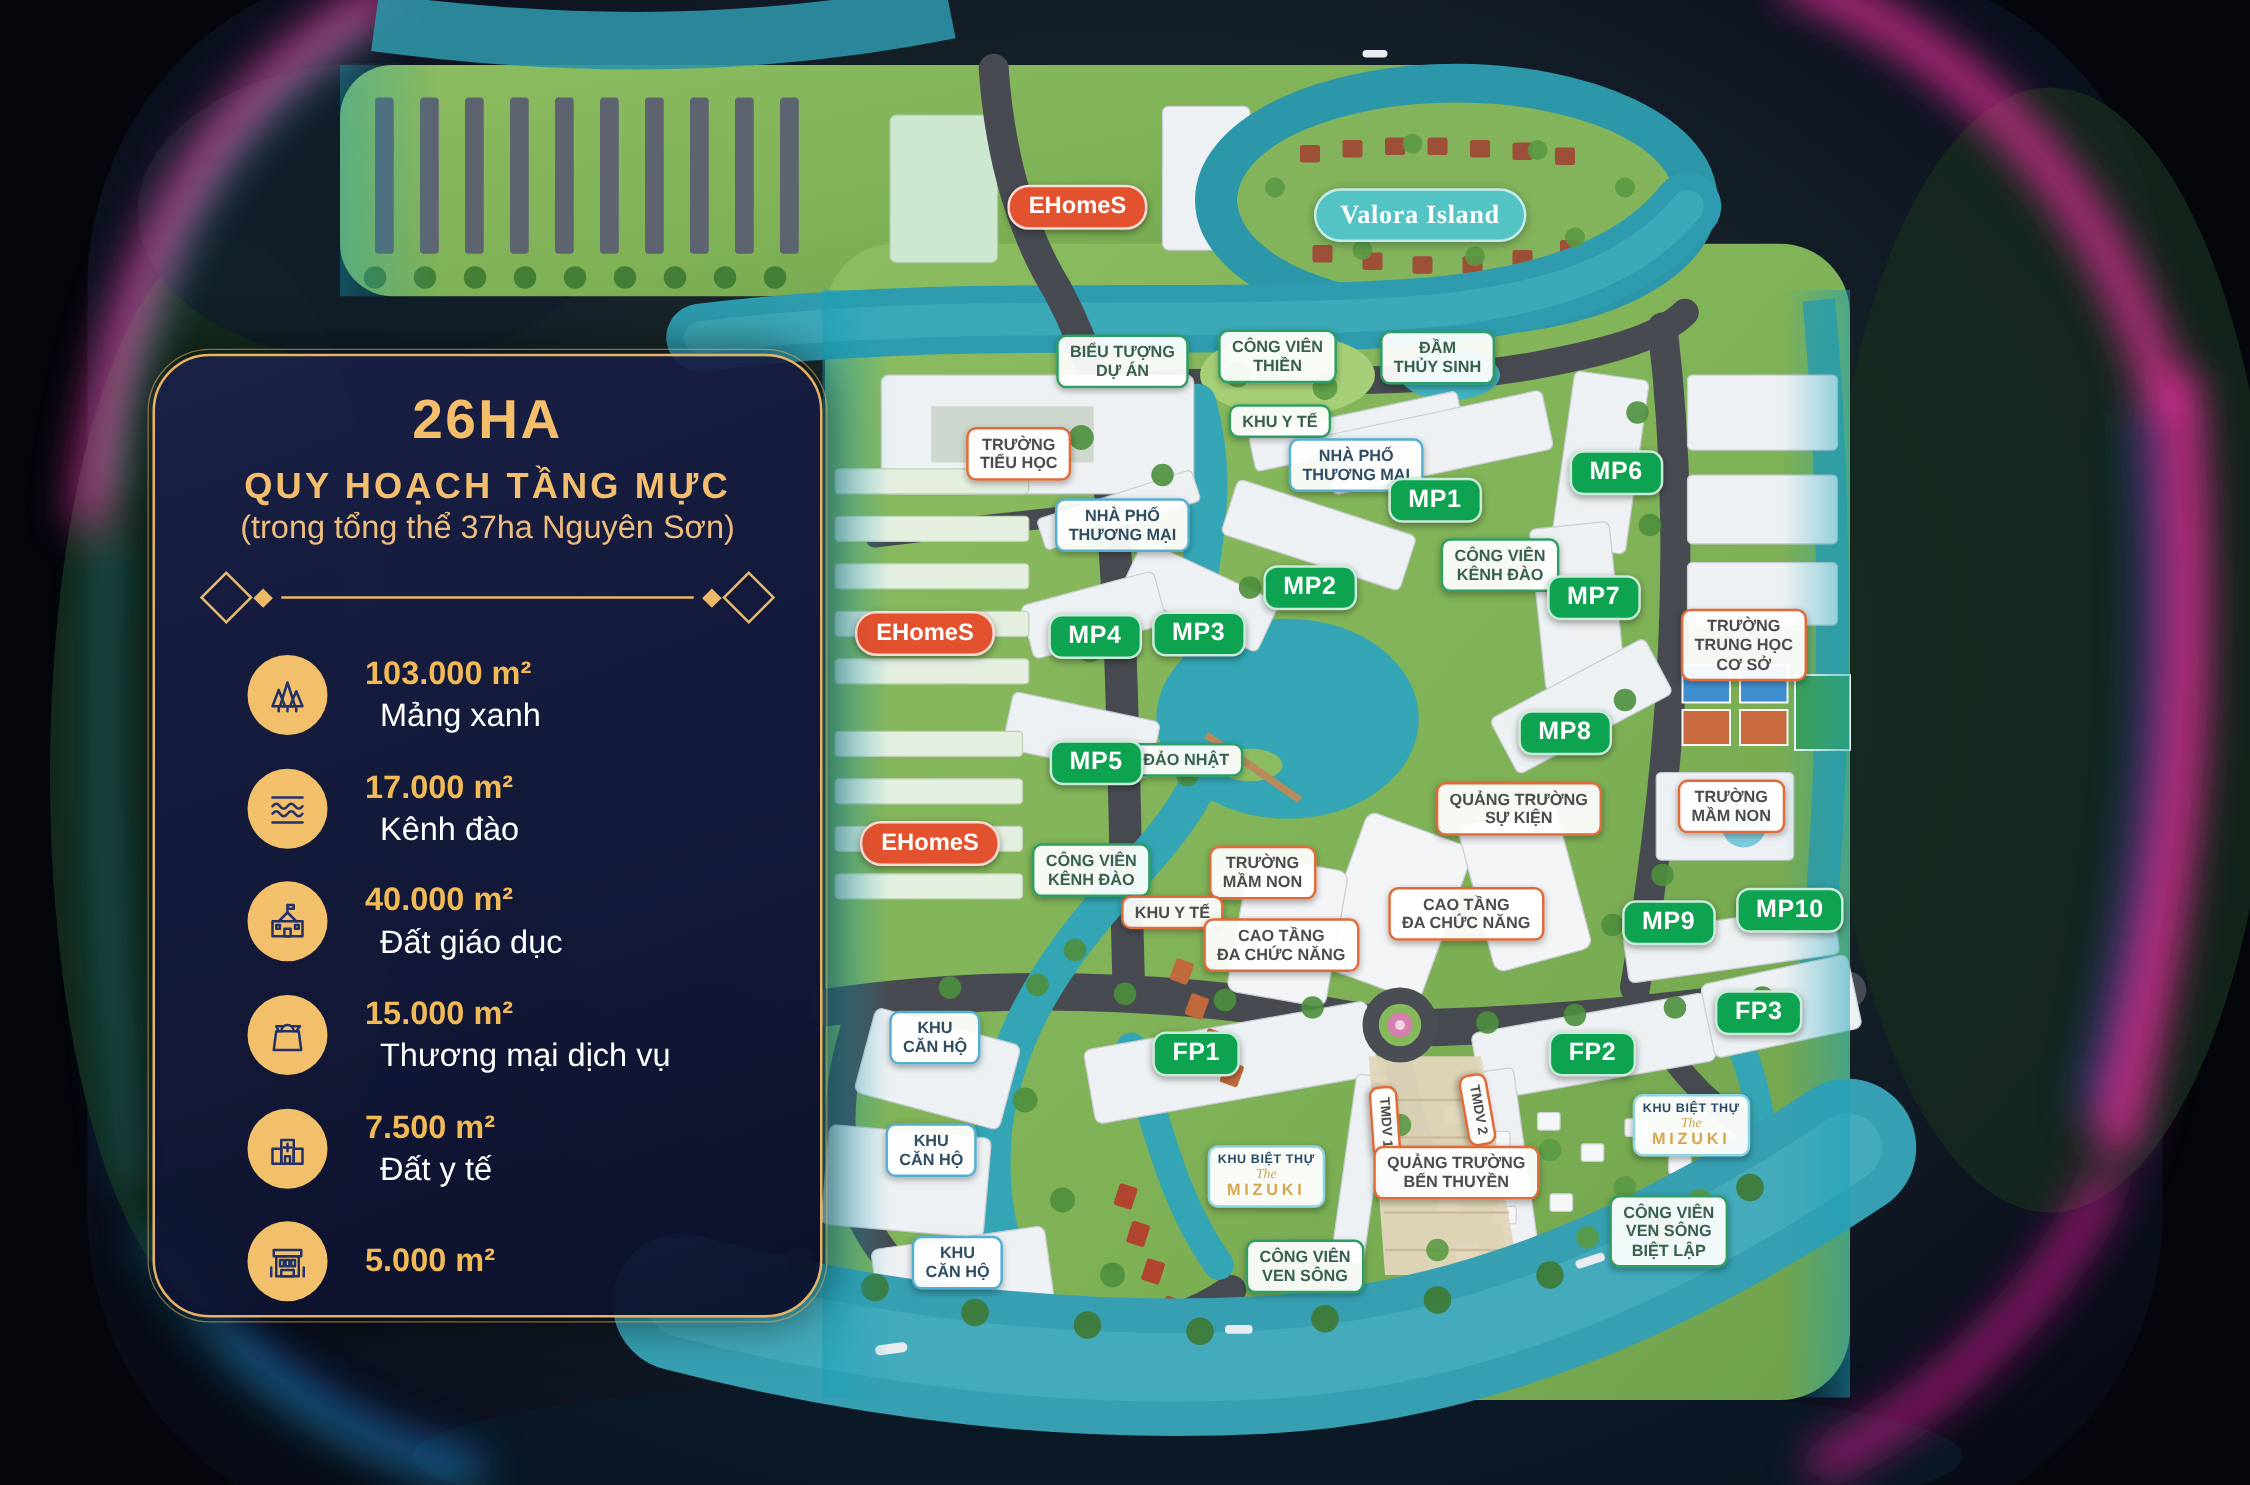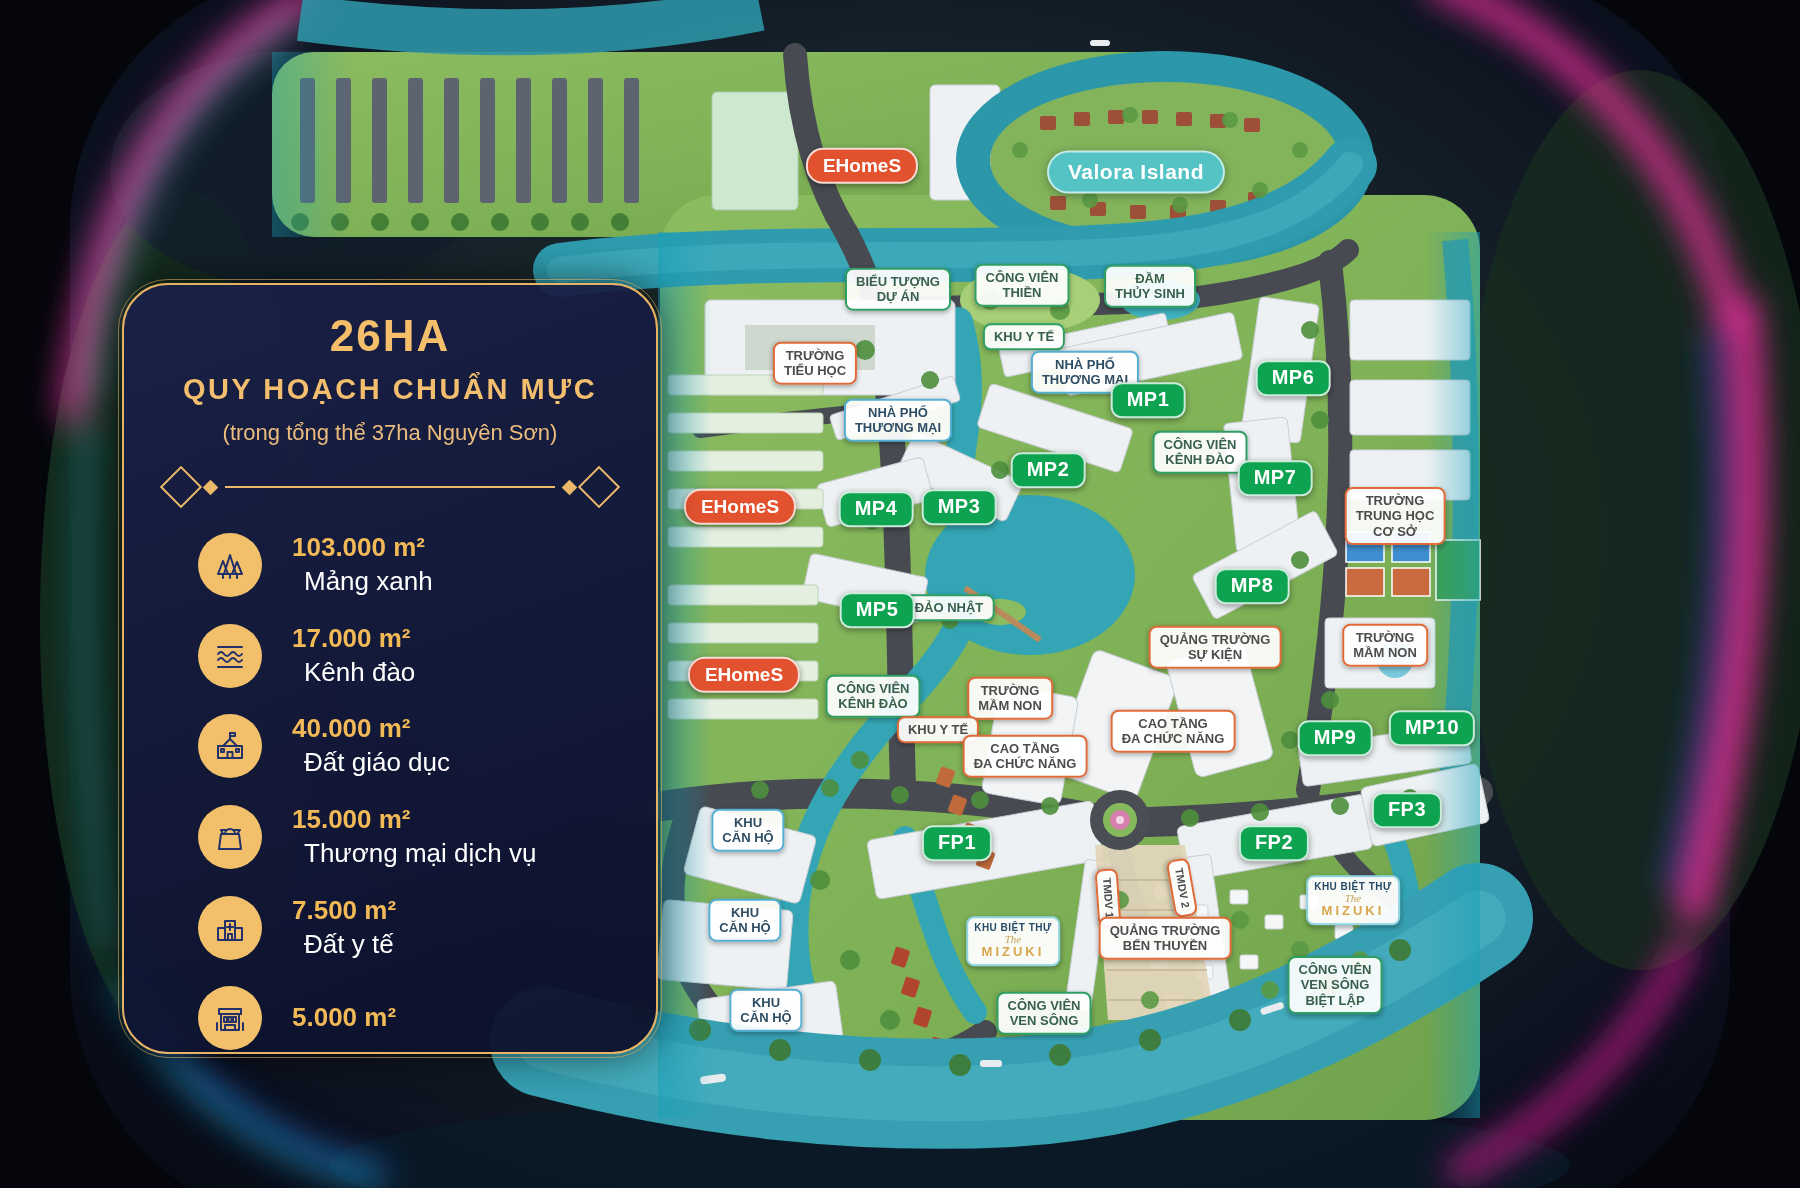--- a/index.html
+++ b/index.html
@@ -11,21 +11,21 @@
   .labels{position:absolute;inset:0;}
   .mlabel{position:absolute;transform:translate(-50%,-50%);font-weight:bold;text-align:center;
           white-space:pre-line;line-height:1.18;}
   .s-green-pill{background:#0da351;color:#fff;border:2px solid rgba(255,255,255,.78);
       border-radius:11px;padding:4px 14px;font-size:20px;letter-spacing:.5px;
       box-shadow:0 2px 6px rgba(0,0,0,.4);}
   .s-red-pill{background:#e2522f;color:#fff;border:2px solid rgba(255,255,255,.8);
       border-radius:17px;padding:5px 15px;font-size:19px;box-shadow:0 2px 6px rgba(0,0,0,.4);}
   .s-teal-pill{background:rgba(80,196,205,.92);color:#fff;border:2px solid rgba(255,255,255,.65);
       border-radius:22px;padding:7px 19px;font-size:21px;letter-spacing:.5px;
-      box-shadow:0 2px 8px rgba(0,30,40,.35);}
+      box-shadow:0 2px 8px rgba(0,30,40,.35);font-family:Liberation Serif, serif;}
   .s-green-outline,.s-orange-outline,.s-blue-outline,.s-vertical-orange{
       background:rgba(255,255,255,.93);font-size:13px;border-radius:8px;padding:4px 9px;
       box-shadow:0 2px 5px rgba(0,0,0,.3);}
   .s-green-outline{border:2px solid #2f9e63;color:#38604d;}
   .s-orange-outline{border:2px solid #e06a38;color:#4c4c4c;}
   .s-blue-outline{border:2px solid #54aed2;color:#2f4d63;}
   .s-vertical-orange{border:2px solid #e06a38;color:#4c4c4c;font-size:11px;padding:3px 7px;}
   .s-mizuki{background:rgba(255,255,255,.95);border:2px solid #8fd4e2;border-radius:8px;
       padding:4px 6px;box-shadow:0 2px 5px rgba(0,0,0,.3);}
   .mz-top{color:#274a66;font-size:10px;font-weight:bold;letter-spacing:.5px;}
@@ -35,21 +35,21 @@
 
   
   .panel{position:absolute;left:122px;top:283px;width:536px;height:771px;box-sizing:border-box;
       background:linear-gradient(160deg,rgba(26,32,72,.93),rgba(12,17,44,.96));
       border:2px solid #e7b263;border-radius:46px;outline:1px solid rgba(231,178,99,.55);
       outline-offset:3px;padding:26px 38px 0 38px;color:#fff;
       box-shadow:0 0 40px rgba(0,0,0,.6);}
   .panel-title{color:#f5be6b;font-size:44px;font-weight:bold;text-align:center;letter-spacing:2px;}
   .panel-subtitle{color:#f3be6e;font-size:29px;font-weight:bold;text-align:center;
       letter-spacing:2.5px;margin-top:12px;}
-  .panel-note{color:#edbd7e;font-size:22px;text-align:center;margin-top:14px;}
+  .panel-note{color:#edbd7e;font-size:26px;text-align:center;}
   .divider{display:flex;align-items:center;gap:9px;margin:26px 4px 30px 4px;}
   .divider .line{flex:1;height:2px;background:#ecb968;}
   .dia-big{width:26px;height:26px;border:2px solid #ecb968;transform:rotate(45deg);flex:none;}
   .dia-small{width:11px;height:11px;background:#ecb968;transform:rotate(45deg);flex:none;}
   .stat-row{display:flex;align-items:center;margin-bottom:25px;}
   .stat-icon{width:64px;height:64px;border-radius:50%;background:#f2c06b;flex:none;
       display:flex;align-items:center;justify-content:center;margin-left:36px;}
   .stat-icon svg{width:38px;height:38px;stroke:#223169;fill:none;stroke-width:2;
       stroke-linecap:round;stroke-linejoin:round;}
   .stat-text{margin-left:30px;}
@@ -419,21 +419,21 @@
 VEN SÔNG
 BIỆT LẬP</div>
       <div class="mlabel s-blue-outline" style="left: 766px; top: 1010px; transform: translate(-50%, -50%);">KHU
 CĂN HỘ</div>
       <div class="mlabel s-green-outline" style="left: 1044px; top: 1013px; transform: translate(-50%, -50%);">CÔNG VIÊN
 VEN SÔNG</div>
     </div>
 
   <div class="panel">
     <div class="panel-title">26HA</div>
-    <div class="panel-subtitle">QUY HOẠCH CHUẨN MỰC</div>
+    <div class="panel-subtitle">QUY HOẠCH TẦNG MỰC</div>
     <div class="panel-note">(trong tổng thể 37ha Nguyên Sơn)</div>
     <div class="divider">
       <span class="dia-big"></span>
       <span class="dia-small"></span>
       <span class="line"></span>
       <span class="dia-small"></span>
       <span class="dia-big"></span>
     </div>
     <div>
         <div class="stat-row">

